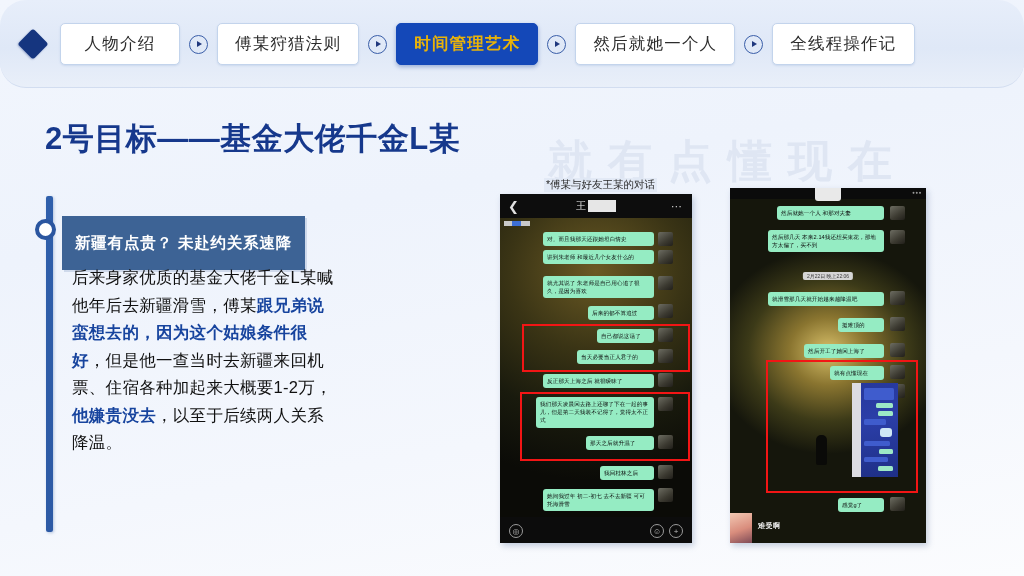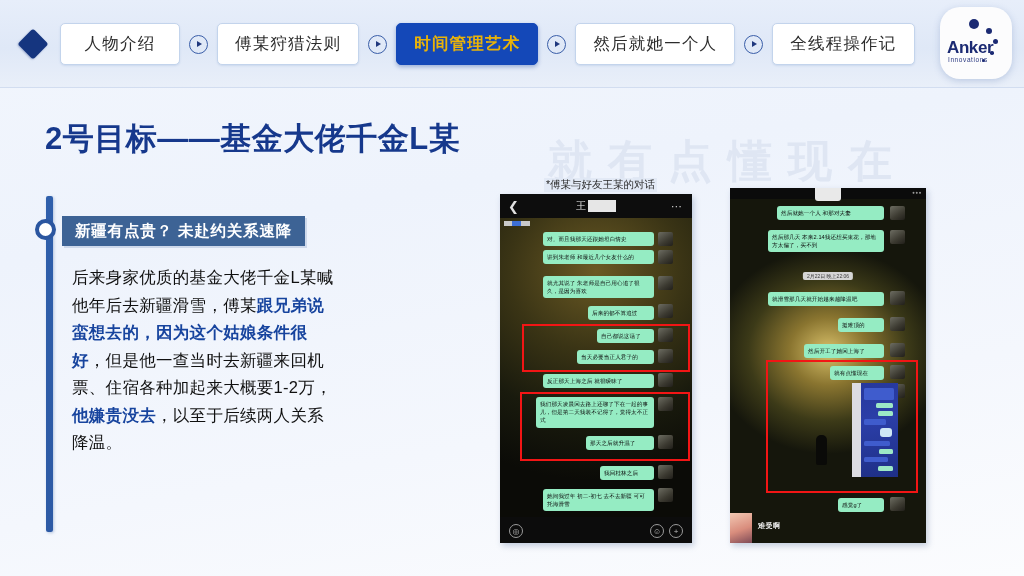--- a/index.html
+++ b/index.html
@@ -15,20 +15,21 @@
     background:linear-gradient(170deg,#f2f6fd 0%,#eef3fc 35%,#f4f7fd 70%,#fbfcfe 100%);
     overflow:hidden;
   }
 
   
   .navbar{
     position:absolute;left:0;top:0;width:1024px;height:88px;
     background:linear-gradient(180deg,#e7eefa 0%,#dfe8f7 55%,#e9eff9 100%);
     border-bottom:1px solid #d2ddf0;
     box-sizing:border-box;
+    border-radius:26px;
   }
   .nav-inner{
     position:absolute;left:0;top:0;height:88px;width:1024px;
     display:flex;align-items:center;
   }
   .diamond{
     width:22px;height:22px;background:#15357f;
     transform:rotate(45deg);border-radius:3px;
     margin-left:22px;flex:0 0 auto;
     box-shadow:0 1px 2px rgba(20,50,130,.35);
@@ -109,21 +110,21 @@
     box-shadow:1px 1px 3px rgba(70,110,170,.35);
   }
   .vdot{
     position:absolute;left:35px;top:219px;
     width:21px;height:21px;border-radius:50%;
     background:#ffffff;border:4.5px solid #2b56a0;
     box-sizing:border-box;
   }
   .banner{
     position:absolute;left:62px;top:216px;
-    height:30px;padding:0 13px;
+    height:30px;padding:12px 13px;
     display:flex;align-items:center;
     background:#3d6395;
     color:#ffffff;font-size:15.5px;font-weight:bold;
     letter-spacing:.8px;white-space:nowrap;
     box-shadow:2px 2px 0 rgba(180,195,220,.55);
   }
   .para{
     position:absolute;left:72px;top:264px;width:268px;
     font-size:16.5px;line-height:27.5px;
     color:#101010;letter-spacing:.3px;
@@ -262,29 +263,20 @@
 
         <div class="tab">然后就她一个人</div>
         <div class="tab-sep">
             <i></i>
           </div>
 
         <div class="tab">全线程操作记</div>
       </div>
     </div>
 
-    <div class="logo">
-      <div class="dot" style="left:29px;top:12px;width:10px;height:10px;"></div>
-      <div class="dot" style="left:46px;top:21px;width:6px;height:6px;"></div>
-      <div class="dot" style="left:53px;top:32px;width:5px;height:5px;"></div>
-      <div class="dot" style="left:50px;top:44px;width:3.5px;height:3.5px;"></div>
-      <div class="dot" style="left:42px;top:52px;width:3px;height:3px;"></div>
-      <div class="logo-word">Anker</div>
-      <div class="logo-sub">Innovations</div>
-    </div>
   </div>
 
   <div class="title">2号目标——基金大佬千金L某</div>
 
   <div class="vbar"></div>
   <div class="vdot"></div>
   <div class="banner">新疆有点贵？ 未赴约关系速降</div>
 
   <div class="para">
     <span>后来身家优质的基金大佬千金L某喊他年后去新疆滑雪，傅某</span><b>跟兄弟说蛮想去的，因为这个姑娘条件很好</b><span>，但是他一查当时去新疆来回机票、住宿各种加起来大概要1-2万，</span><b>他嫌贵没去</b><span>，以至于后续两人关系降温。</span>

